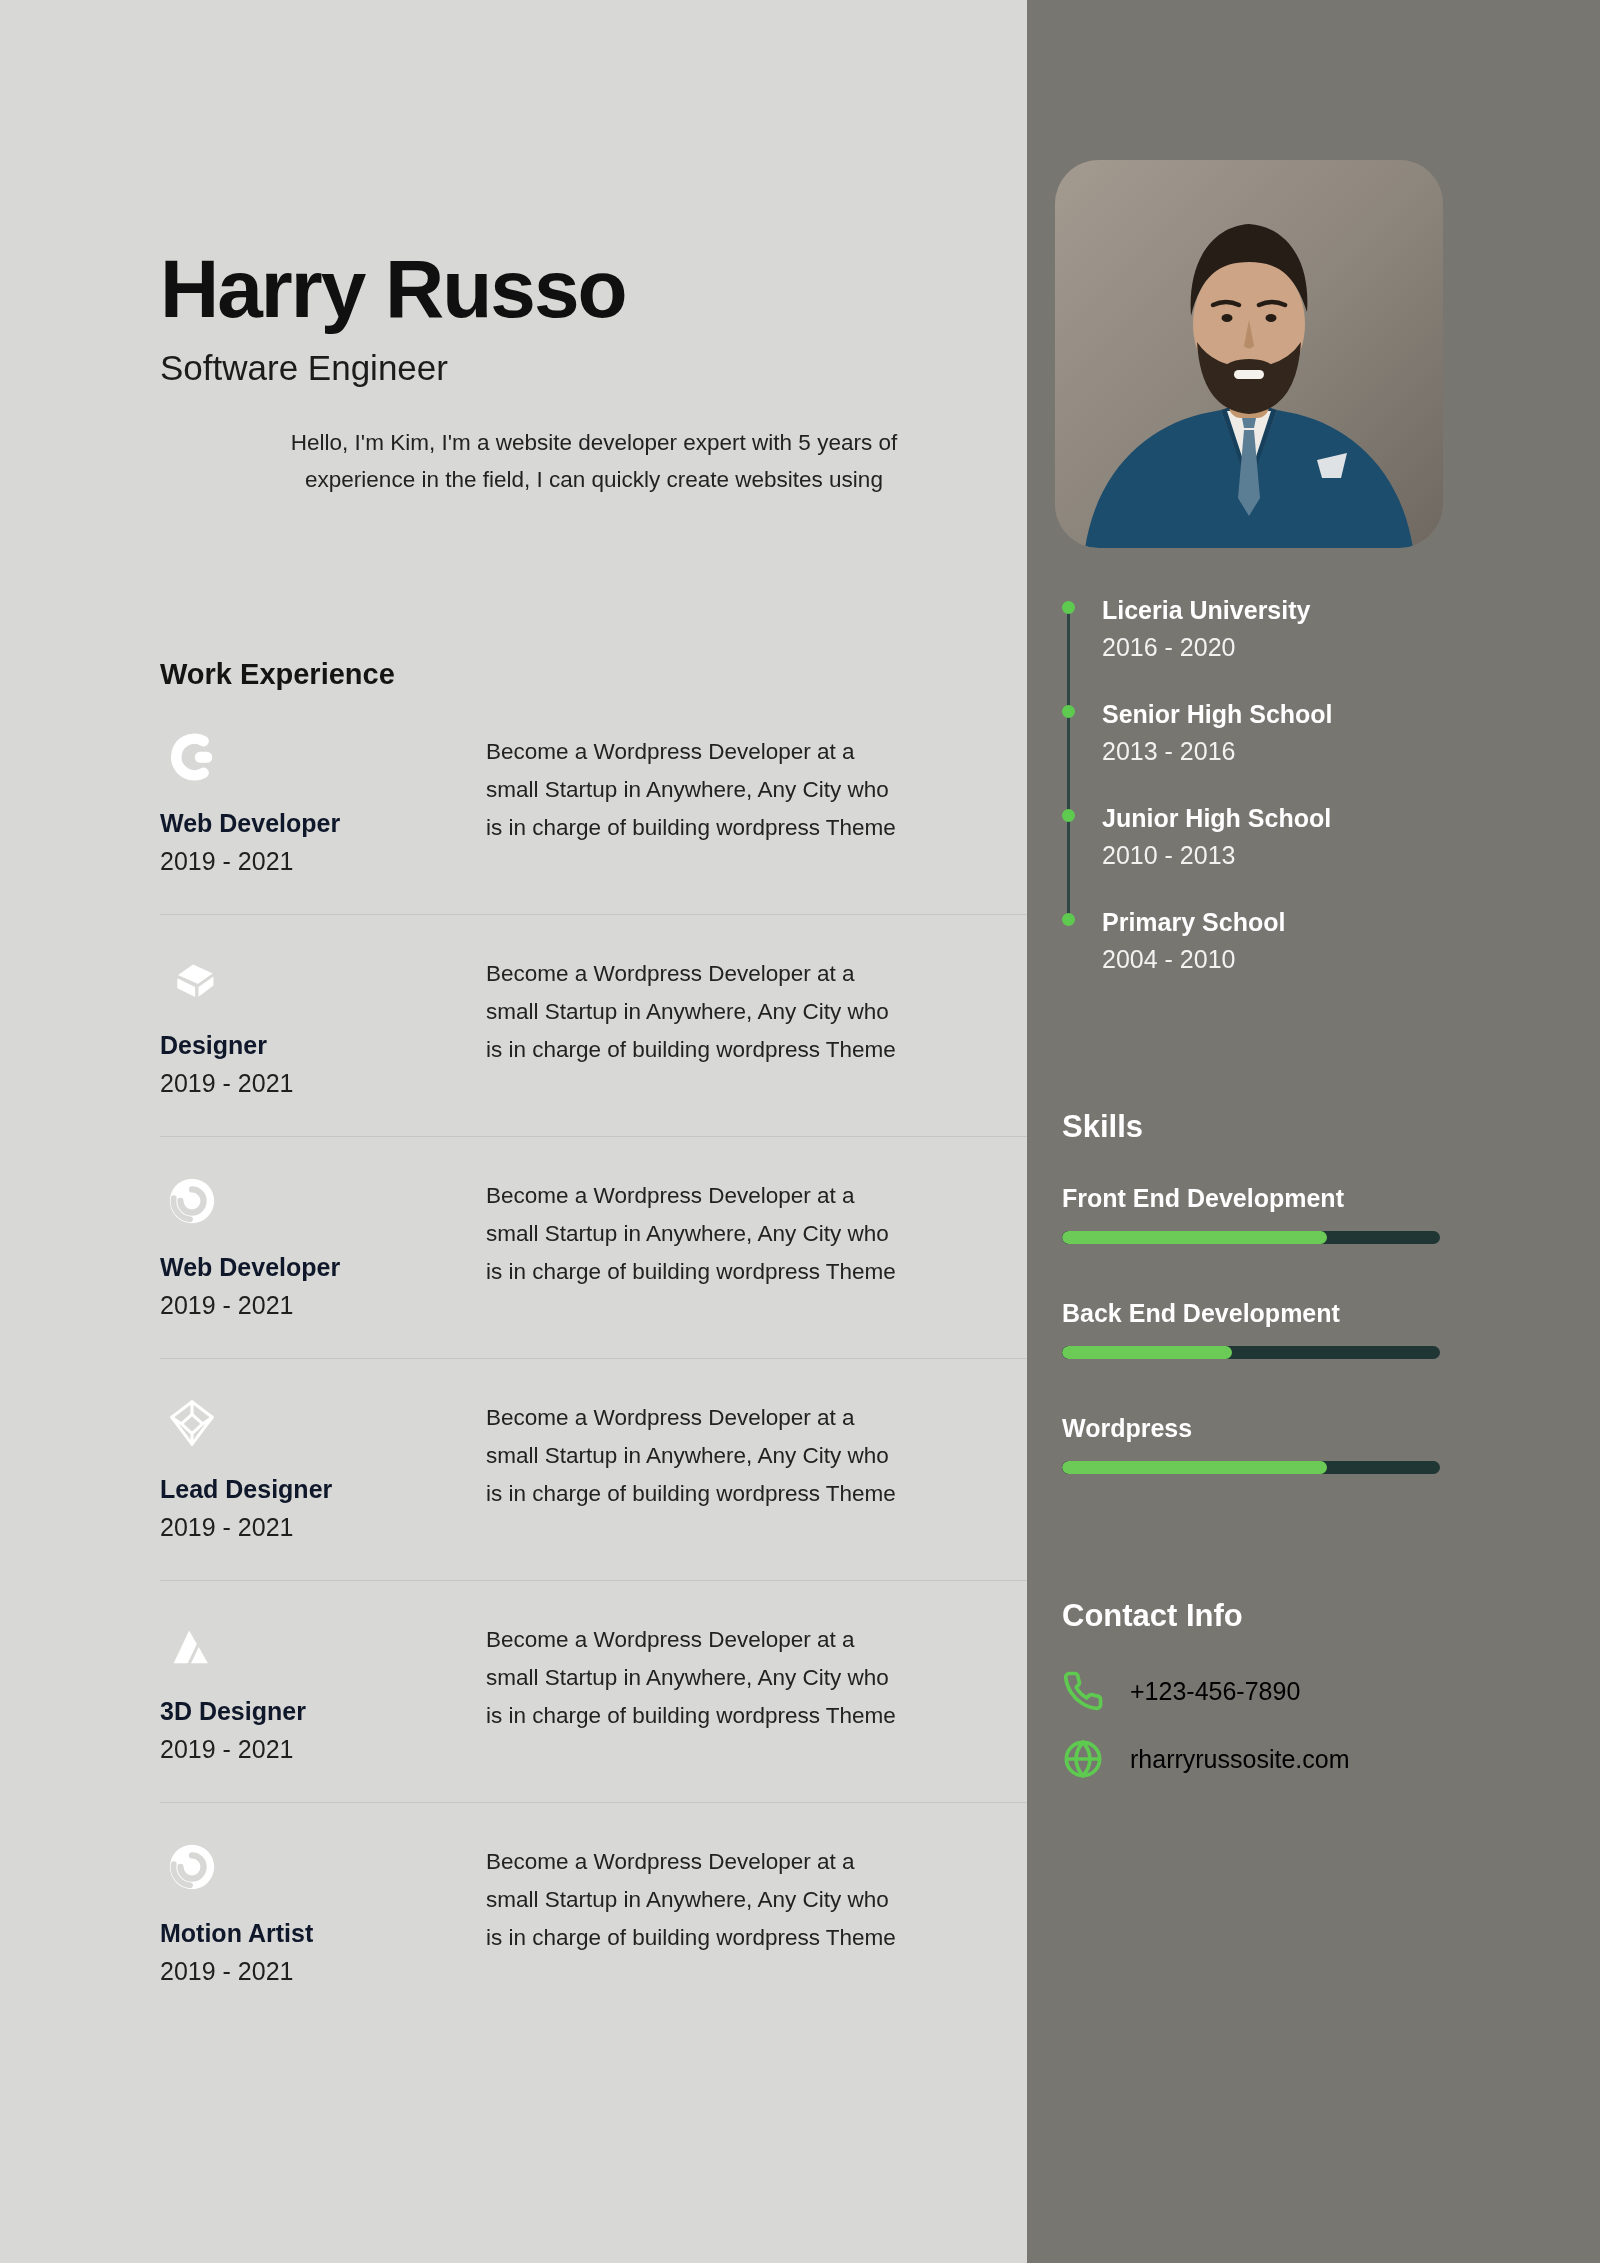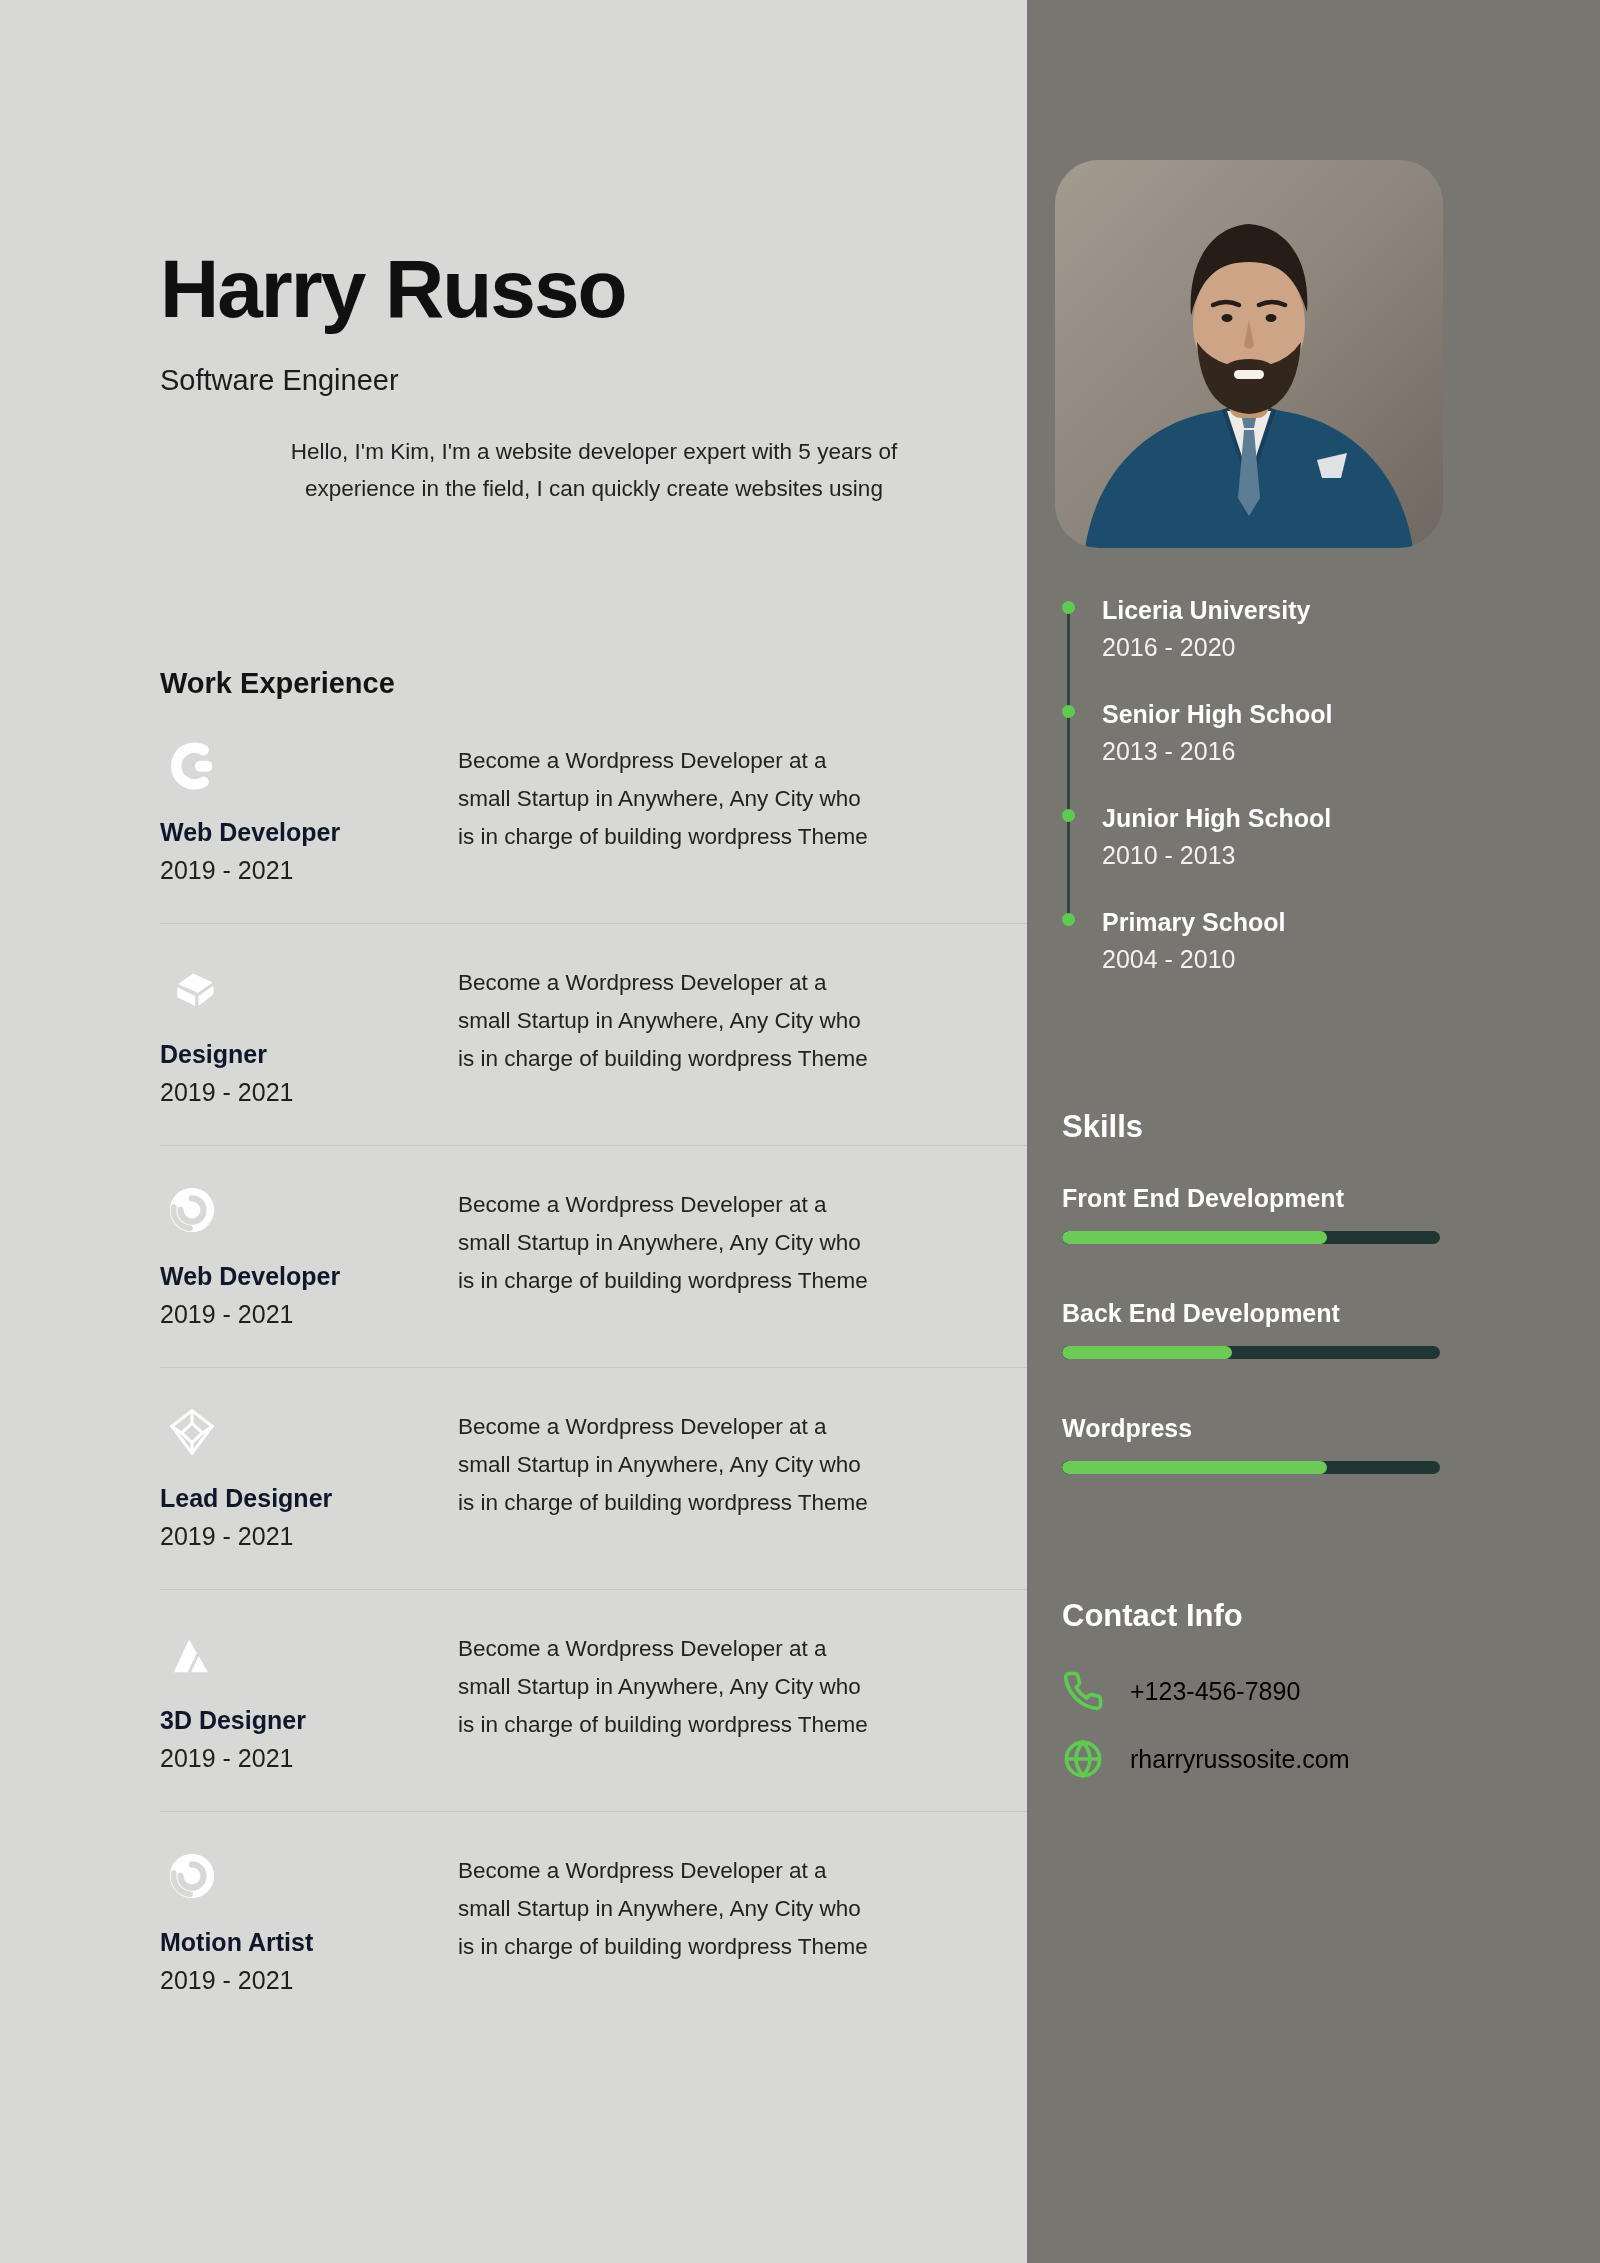--- a/index.html
+++ b/index.html
@@ -3,34 +3,34 @@
 <meta charset="utf-8">
 <style>
   * { margin:0; padding:0; box-sizing:border-box; }
   body { background:#9a9a98; font-family:"Liberation Sans","DejaVu Sans",sans-serif; }
   .page { position:relative; width:1600px; height:2263px; margin:0 auto;
           background:#d8d8d6; overflow:hidden; }
 
   
   .main { position:absolute; left:160px; top:16px; width:868px; color:#1a1a1a; }
   .name { margin-top:230px; font-size:82px; font-weight:800; letter-spacing:-2px; color:#101010; line-height:1.05; }
-  .job-title { margin-top:32px; font-size:29px; font-weight:400; color:#1c1c1c; }
+  .job-title { margin-top:16px; font-size:35px; font-weight:400; color:#1c1c1c; }
   .summary { margin-top:36px; font-size:22.5px; line-height:37px; color:#222; }
   .summary span { display:block;text-align:center; }
 
   .xp-heading { margin-top:160px; font-size:29px; font-weight:700; color:#141414; }
   .xp-list { margin-top:2px; }
   .xp-item { display:flex; padding:38px 0; border-bottom:1px solid #c6c6c4; }
   .xp-item:last-child { border-bottom:none; }
   .xp-left { width:298px; flex:none; }
   .xp-icon { width:52px; height:52px; margin-left:6px; }
   .xp-title { margin-top:22px; font-size:25px; font-weight:700; color:#0f172a; }
   .xp-period { margin-top:9px; font-size:25px; color:#1f1f1f; }
   .xp-desc { font-size:22.5px; line-height:38px; color:#222; padding-top:2px; }
-  .xp-desc span { display:block; }
+  .xp-desc span { display:block;margin-left:28px; }
 
   
   .sidebar { position:absolute; left:1027px; top:0; width:573px; height:2263px;
              background:#787671; color:#fff; }
   .photo { margin:160px 0 0 28px; width:388px; height:388px; border-radius:44px;
            overflow:hidden; background:#8a837a; }
   .photo svg { display:block; }
 
   .side-heading { margin-left:35px; font-size:31px; font-weight:700; color:#fff; }
   .h-edu { margin-top:146px; }

